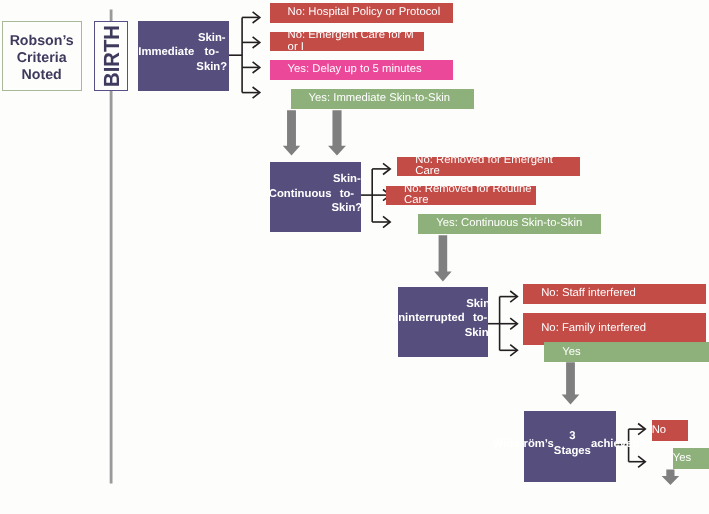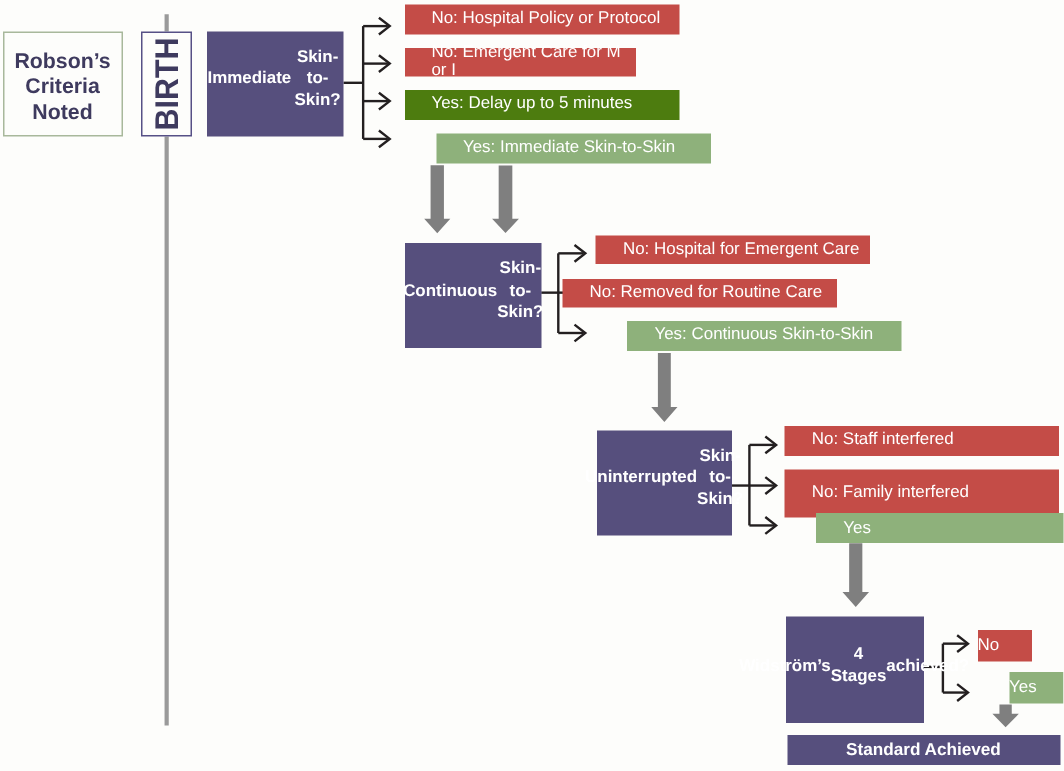--- a/index.html
+++ b/index.html
@@ -10,21 +10,21 @@
        text-rendering:geometricPrecision;}
   #stage{position:relative;width:709px;height:514px;}
   .abs{position:absolute;box-sizing:border-box;}
   .decision{display:flex;flex-direction:row;align-items:center;justify-content:center;
             text-align:center;color:#fff;font-weight:bold;font-size:11.3px;line-height:14.5px;
             background:#564F7D;padding-bottom:6.5px;}
   .outcome{display:flex;align-items:center;color:#fff;font-size:11.3px;line-height:1;
            padding-left:18px;}
   .outcome.centered{justify-content:flex-start;padding-left:0;}
   .outcome.c-red{background:#C44C47;}
-  .outcome.c-yellow{background:#4d7c0f;}
+  .outcome.c-yellow{background:#ec4899;}
   .outcome.c-green{background:#8EB17B;margin-left:21px;}
   .banner{display:flex;align-items:center;justify-content:center;color:#fff;
           font-weight:bold;font-size:11.45px;background:#564F7D;}
   #robson{border:1.7px solid #A8B89B;background:#FDFDFB;padding-top:5px;
           display:flex;flex-direction:column;align-items:center;justify-content:center;
           text-align:center;color:#3E3A5E;font-weight:bold;font-size:14.2px;line-height:17.2px;}
   #birthbox{position:relative;border:1.6px solid #565086;background:#FDFDFB;}
   #birthlabel{position:absolute;left:50%;top:50%;color:#3E3A5E;font-weight:bold;font-size:21.9px;
               white-space:nowrap;transform-origin:0 0;
               transform:translateX(0.8px) rotate(-90deg) scaleX(0.925) translate(-50%,-50%);}
@@ -115,45 +115,42 @@
     <span>Skin-to-Skin?</span>
   </div>
 
   <div class="abs decision" style="left:397.5px;top:287px;width:90.5px;height:69.6px;">
     <span>Uninterrupted</span>
     <span>Skin-to-Skin?</span>
   </div>
 
   <div class="abs decision" style="left:523.5px;top:410.6px;width:92px;height:71.2px;padding-bottom:4.5px;">
     <span>Widström’s</span>
-    <span>4 Stages</span>
+    <span>3 Stages</span>
     <span>achieved?</span>
   </div>
 
-  <div class="abs banner" style="left:524.5px;top:490.2px;width:182.3px;height:19.4px;">
-    <span>Standard Achieved</span>
-  </div>
 
   <div id="outcomes">
       <div class="abs outcome c-red" style="left: 269.6px; top: 3.1px; width: 183px; height: 19.5px;">
         <span>No: Hospital Policy or Protocol</span>
       </div>
       <div class="abs outcome c-red" style="left: 269.6px; top: 31.75px; width: 154px; height: 19.5px;">
         <span>No: Emergent Care for M or I</span>
       </div>
       <div class="abs outcome c-yellow" style="left: 269.6px; top: 60.4px; width: 183px; height: 19.5px;">
         <span>Yes: Delay up to 5 minutes</span>
       </div>
       <div class="abs outcome c-green" style="left: 269.6px; top: 89.05px; width: 183px; height: 19.5px;">
         <span>Yes: Immediate Skin-to-Skin</span>
       </div>
       <div class="abs outcome c-red" style="left: 397.3px; top: 156.7px; width: 182.3px; height: 19.3px;">
-        <span>No: Hospital for Emergent Care</span>
+        <span>No: Removed for Emergent Care</span>
       </div>
-      <div class="abs outcome c-red" style="left: 375px; top: 185.5px; width: 183px; height: 19.3px;">
+      <div class="abs outcome c-red" style="left: 386px; top: 185.5px; width: 150px; height: 19.3px;">
         <span>No: Removed for Routine Care</span>
       </div>
       <div class="abs outcome c-green" style="left: 397.3px; top: 214.3px; width: 182.3px; height: 19.3px;">
         <span>Yes: Continuous Skin-to-Skin</span>
       </div>
       <div class="abs outcome c-red" style="left: 523.2px; top: 283.8px; width: 183.3px; height: 19.9px;">
         <span>No: Staff interfered</span>
       </div>
       <div class="abs outcome c-red" style="left: 523.2px; top: 313.05px; width: 183.3px; height: 32px;">
         <span>No: Family interfered</span>

